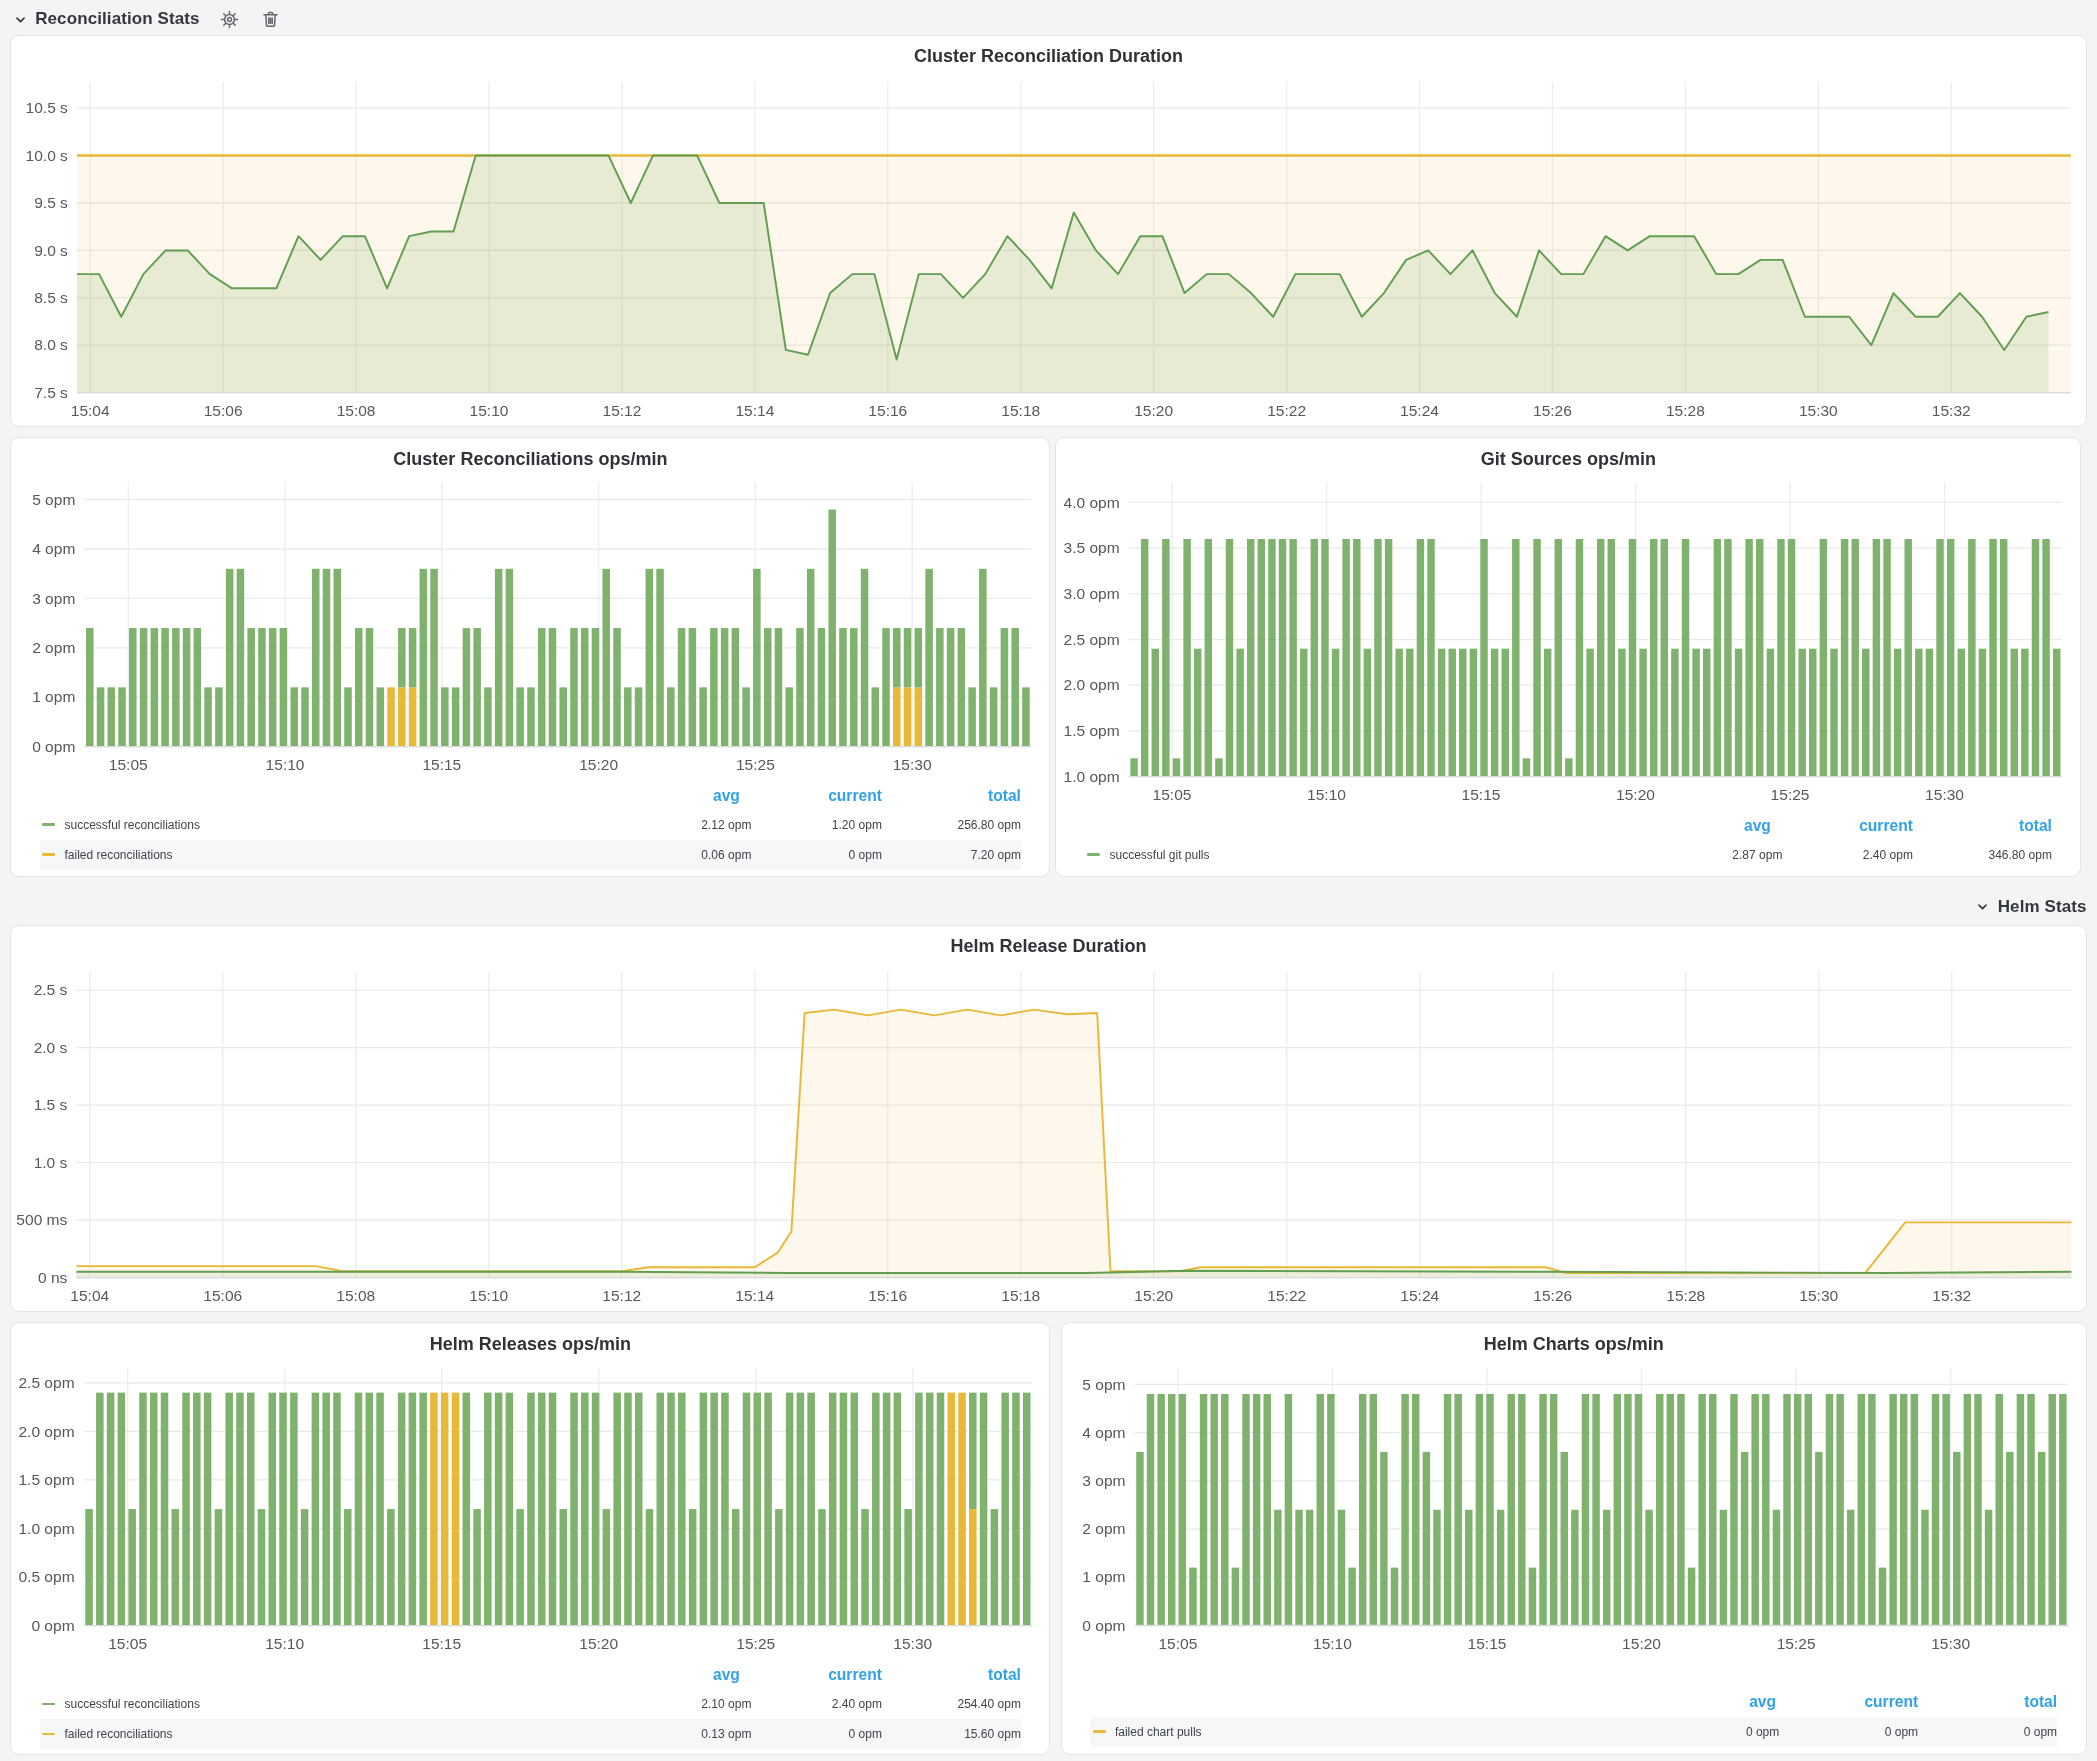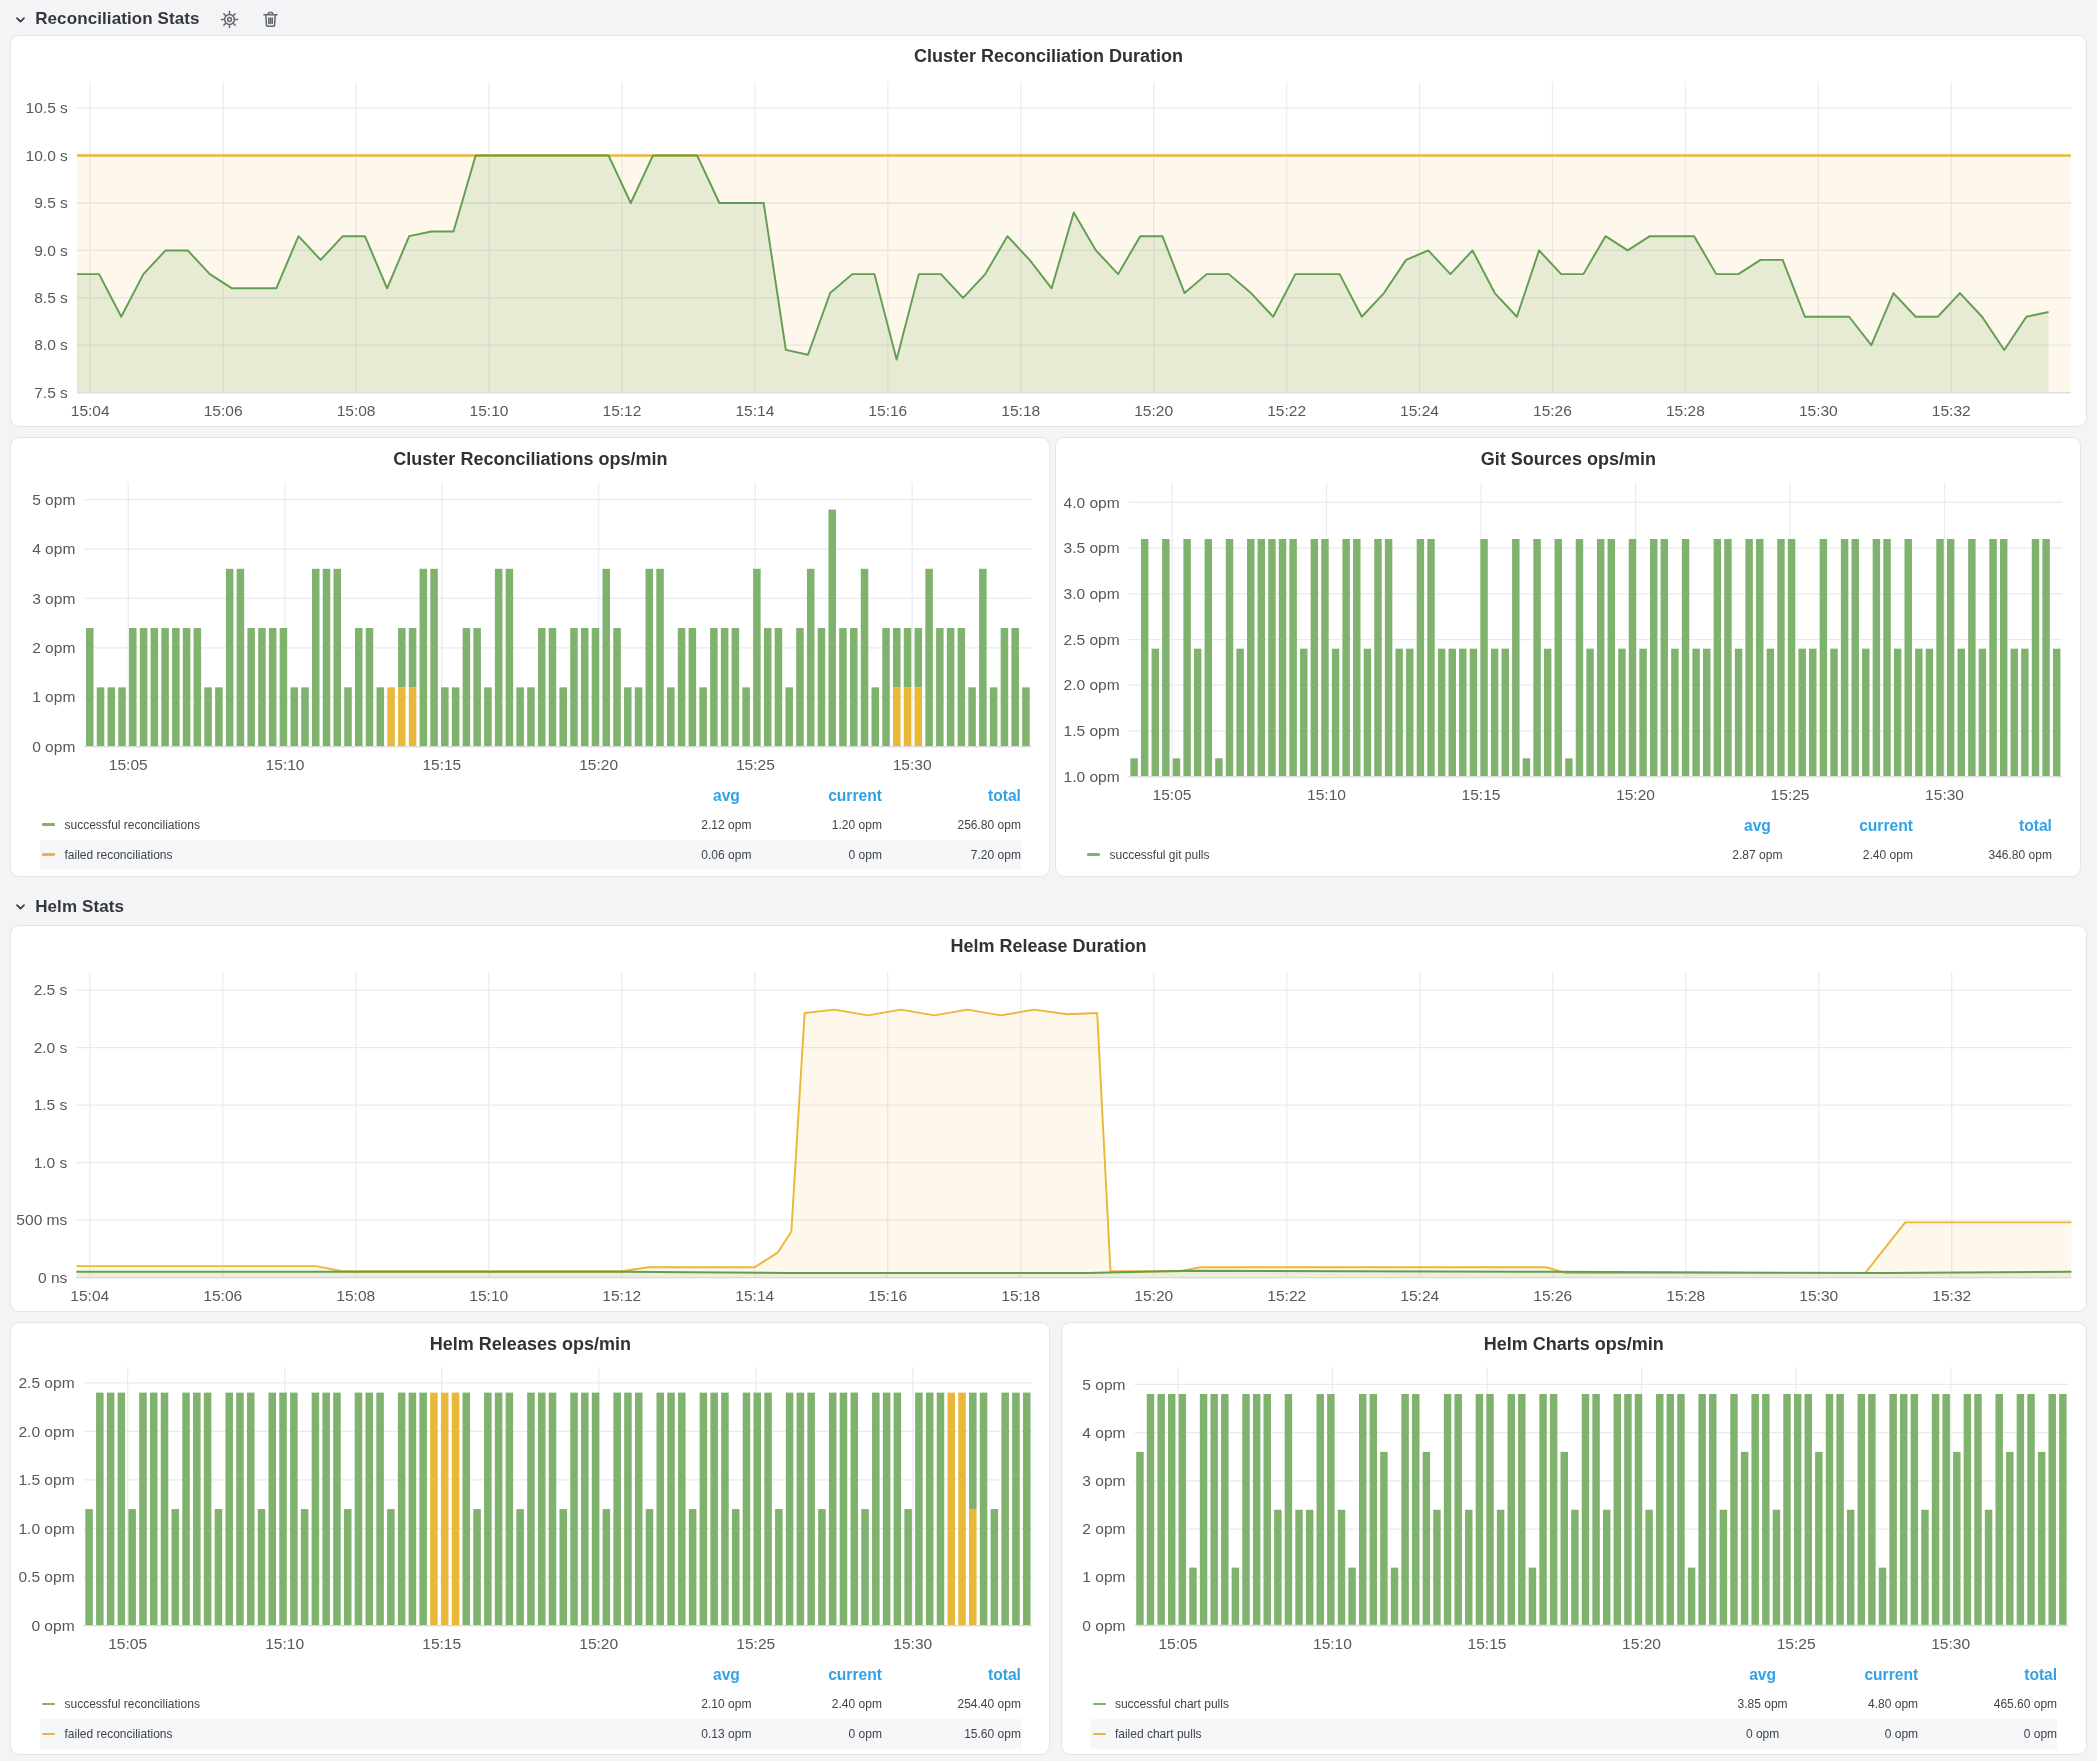--- a/index.html
+++ b/index.html
@@ -1,20 +1,20 @@
 <!DOCTYPE html>
 <html style="font-size:10.4px"><head>
 <meta charset="utf-8">
 <style>
   * { margin:0; padding:0; box-sizing:border-box; }
   html,body { width:2097px; height:1761px; overflow:hidden; }
   body { background:#F3F4F6; font-family:"Liberation Sans", sans-serif; color:#3F434A; }
   .page { padding:3.9px 10.4px 0 10.4px; }
   .sec { display:flex; align-items:center; height:31px; padding-left:1.3px; }
-  .sec.helm { margin-top:11.7px; height:36px; }
+  .sec.helm { margin-top:11.7px; height:36px;justify-content:flex-end; }
   .chev { display:flex; align-items:center; margin-right:6.5px; }
   .sec-title { font-size:17px; font-weight:700; color:#34373C; letter-spacing:0.1px; }
   .icon-btn { display:flex; align-items:center; margin-left:19.5px; cursor:pointer; }
   .panel { background:#FFFFFF; border:1.3px solid #E3E5E8; border-radius:9px; display:flex; flex-direction:column; }
   .panel-full { height:392px; margin-bottom:10.4px; }
   .panel-full.helm-dur { height:387px; margin-bottom:10.4px; }
   .row2 { display:flex; gap:5px; height:440px; margin-bottom:0; }
   .row4 { display:flex; gap:10.4px; height:433px; }
   .row2 .panel, .row4 .panel { width:1040px; }
   .row2 .panel:last-child, .row4 .panel:last-child { width:1026px; }
@@ -722,29 +722,20 @@
             <rect x="1521.7" y="56.9158878504673" width="11.5" height="357.1" fill="#7EB26D"></rect>
             <rect x="1538.1" y="56.9158878504673" width="11.5" height="357.1" fill="#7EB26D"></rect>
             <line x1="112" x2="1552" y1="414" y2="414" stroke="#D8DADD" stroke-width="2"></line>
           </svg></div>
       <div class="legend">
         <div class="legend-head">
           <span class="col-avg">avg</span>
           <span class="col-cur">current</span>
           <span class="col-tot">total</span>
         </div>
-        <div class="legend-row">
-          <span class="lbl">
-              <span class="dash" style="background: rgb(126, 178, 109);"></span>
-              <span>successful chart pulls</span>
-            </span>
-          <span class="col-avg">3.85 opm</span>
-          <span class="col-cur">4.80 opm</span>
-          <span class="col-tot">465.60 opm</span>
-        </div>
         <div class="legend-row alt">
           <span class="lbl">
               <span class="dash" style="background: rgb(234, 184, 57);"></span>
               <span>failed chart pulls</span>
             </span>
           <span class="col-avg">0 opm</span>
           <span class="col-cur">0 opm</span>
           <span class="col-tot">0 opm</span>
         </div>
       </div>

